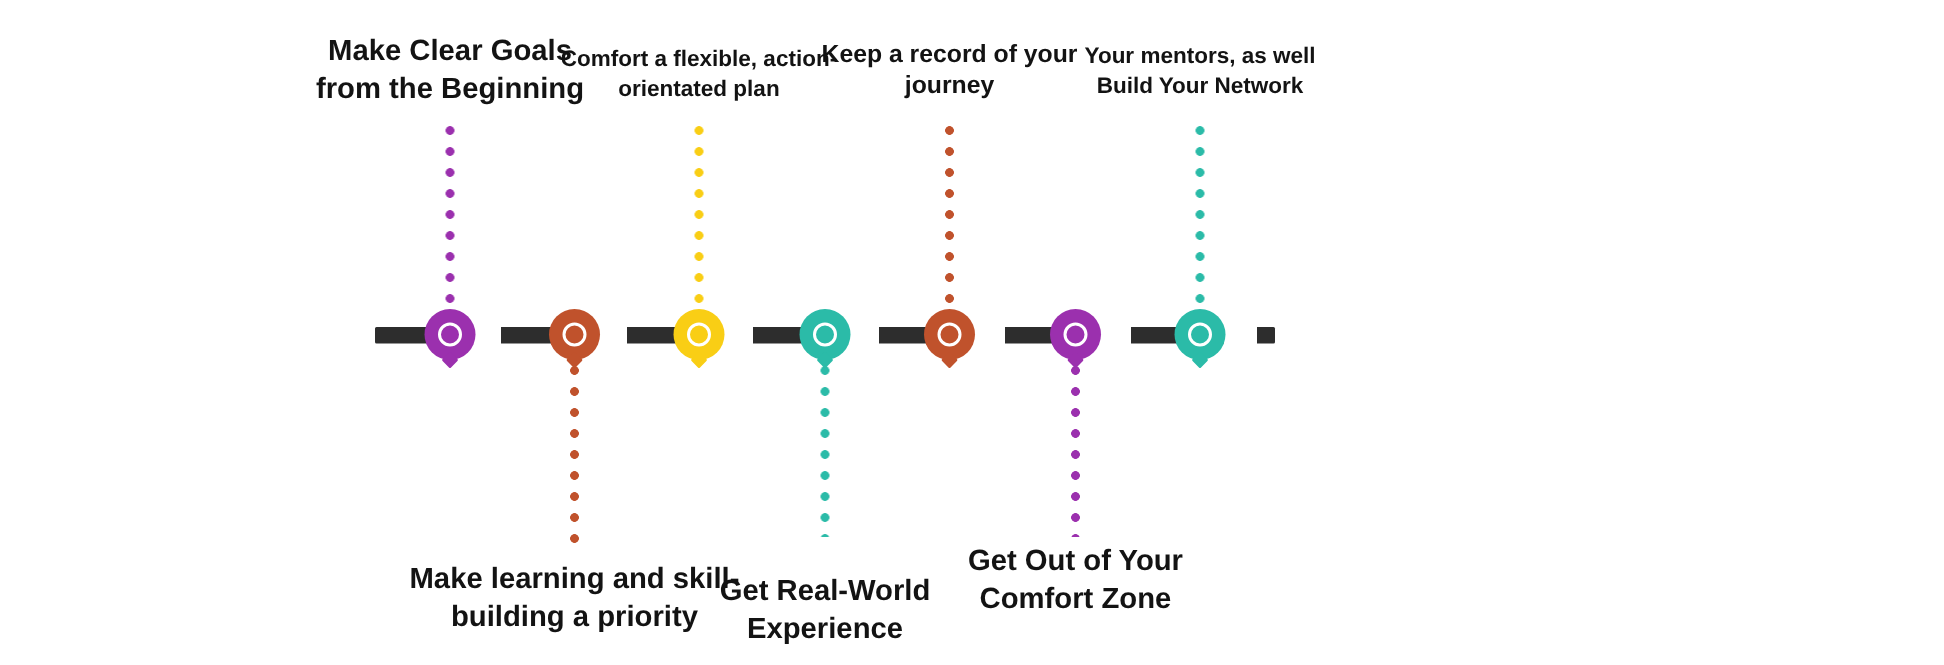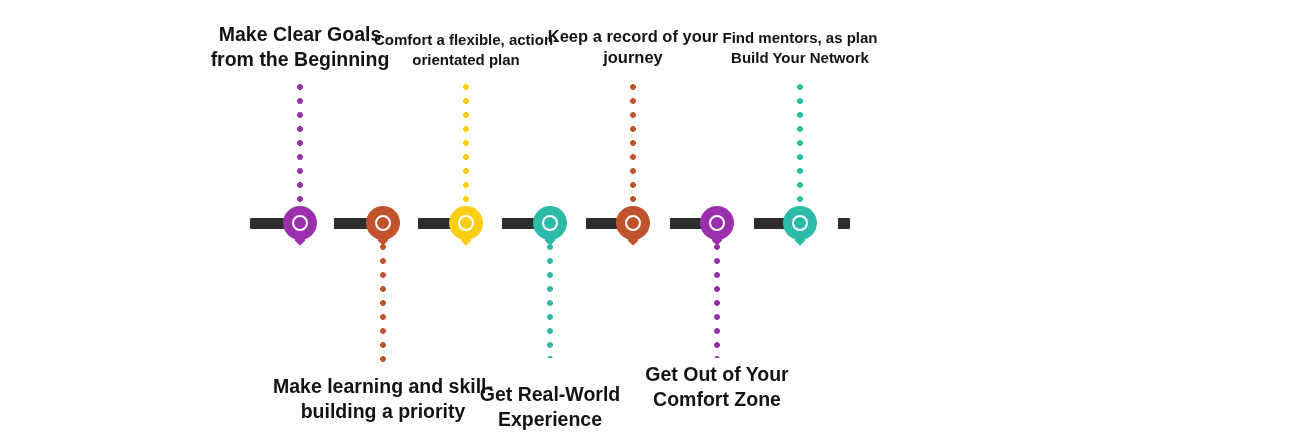--- a/index.html
+++ b/index.html
@@ -139,17 +139,17 @@
       <div class="node" style="left: 717px; background: rgb(155, 48, 174);">
         <div class="node-ring"></div>
       </div>
       <div class="connector" style="left: 717px; top: 244px; height: 114px; color: rgb(155, 48, 174);"></div>
       <div class="label size-lg" style="width: 200px; left: 617px; top: 362px;">Get Out of Your
 Comfort Zone</div>
       <div class="node" style="left: 800px; background: rgb(43, 187, 168);">
         <div class="node-ring"></div>
       </div>
       <div class="connector" style="left: 800px; top: 84px; height: 124px; color: rgb(43, 187, 168);"></div>
-      <div class="label size-sm" style="width: 190px; left: 705px; top: 28px;">Find mentors, as plan
+      <div class="label size-sm" style="width: 190px; left: 705px; top: 28px;">Your mentors, as well
 Build Your Network</div>
     </div>
 
 </div>
 
 </body></html>

